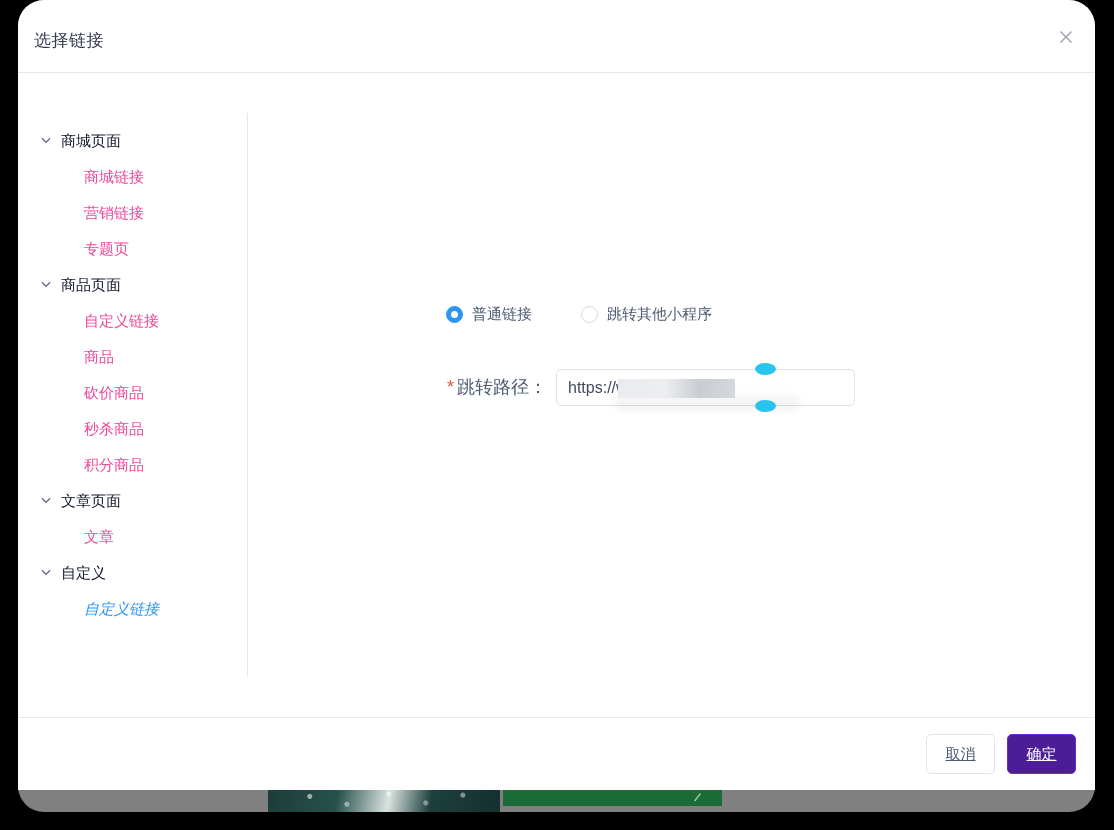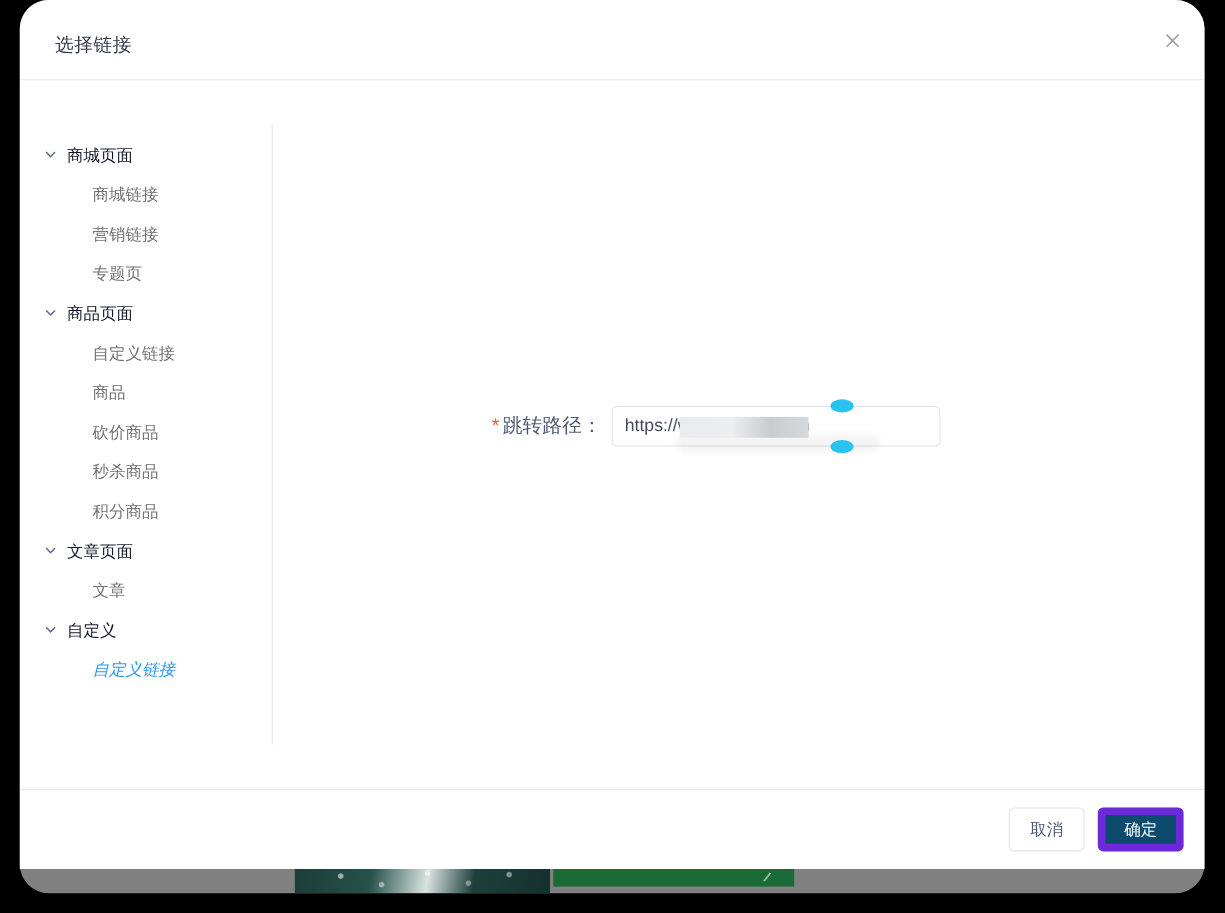--- a/index.html
+++ b/index.html
@@ -79,21 +79,21 @@
   }
 
   .modal-header {
     position: relative;
     height: 73px;
     border-bottom: 1px solid #e8e8e8;
   }
 
   .modal-title {
     position: absolute;
-    left: 32px;
+    left: 16px;
     top: 29px;
     font-size: 17px;
     color: #333a4d;
     letter-spacing: .5px;
   }
 
   .close-icon {
     position: absolute;
     right: 15px;
     top: 23px;
@@ -134,21 +134,21 @@
     font-size: 15px;
   }
 
   .tree-node.group {
     padding-left: 23px;
     color: #0f172a;
   }
 
   .tree-node.leaf {
     padding-left: 66px;
-    color: #737373;
+    color: #ec4899;
   }
 
   .tree-node.leaf.selected {
     color: #2b97f3;
     font-style: italic;
   }
 
   .chev-icon {
     position: absolute;
     left: 23px;
@@ -304,32 +304,33 @@
   }
 
   .btn {
     height: 40px;
     min-width: 69px;
     border-radius: 5px;
     font-size: 15px;
     font-family: "Liberation Sans", "DejaVu Sans", sans-serif;
     cursor: pointer;
     padding: 0 17px;
+    text-decoration: underline;
   }
 
   .btn-cancel {
     background: #ffffff;
     border: 1px solid #dfe3e8;
     color: #4c5972;
     margin-right: 12px;
   }
 
   .btn-confirm {
-    background: #0c4a6e;
-    border: 7px solid #6d28d9;
+    background: #4c1d95;
+    border: 1px solid #6d28d9;
     color: #ffffff;
   }
 </style>
 </head>
 <body>
 
 <div class="page-root">
   <div class="bg-content">
     <div class="bg-tile-image"></div>
     <div class="bg-tile-green"></div>
@@ -419,20 +420,30 @@
       </div>
 
       <div class="tree-node leaf selected">
         <span class="tree-label">自定义链接</span>
       </div>
 
     </div>
 
     <div class="form-pane">
 
+      <div class="radio-row">
+        <div class="radio-item checked">
+          <span class="radio-mark"></span>
+          <span class="radio-label">普通链接</span>
+        </div>
+        <div class="radio-item">
+          <span class="radio-mark"></span>
+          <span class="radio-label">跳转其他小程序</span>
+        </div>
+      </div>
 
       <div class="field-row">
         <div class="field-label">
           <span class="req-star">*</span><span>跳转路径：</span>
         </div>
         <div class="input-wrap">
           <input class="text-input" type="text" value="https://ww            n.com" style="">
           <div class="sel-shadow"></div>
           <div class="redaction"></div>
           <div class="sel-handle top"></div>

